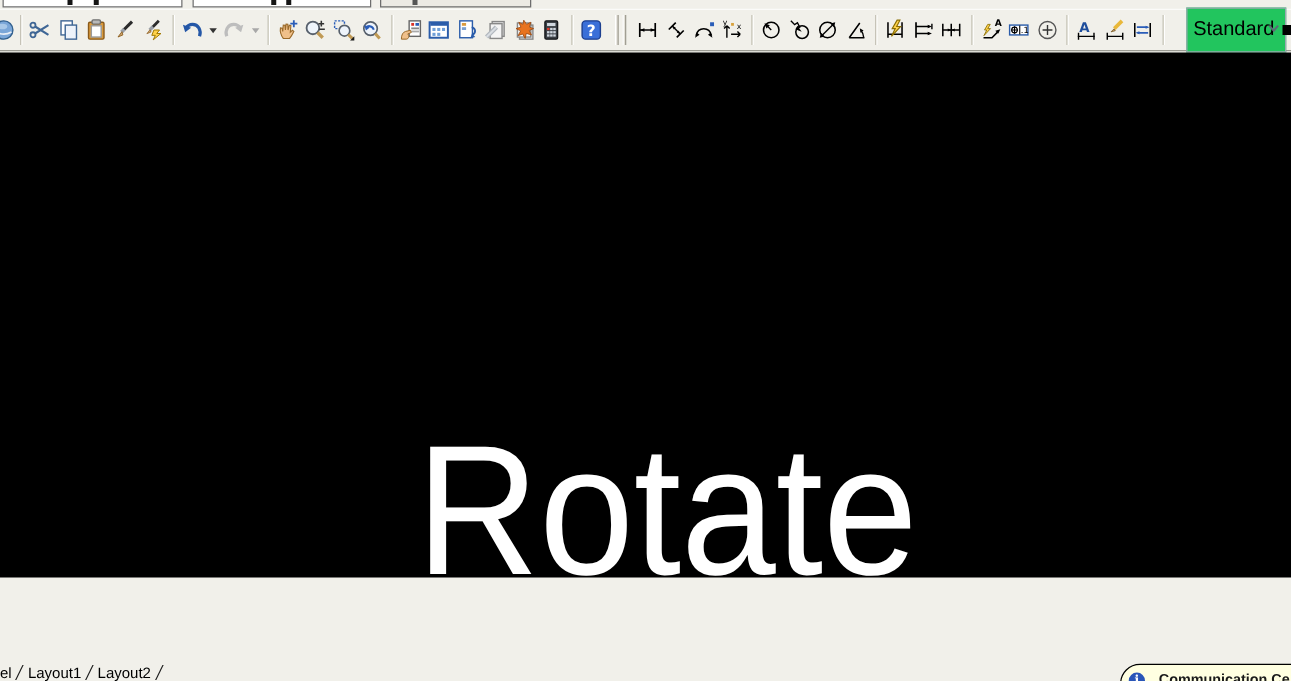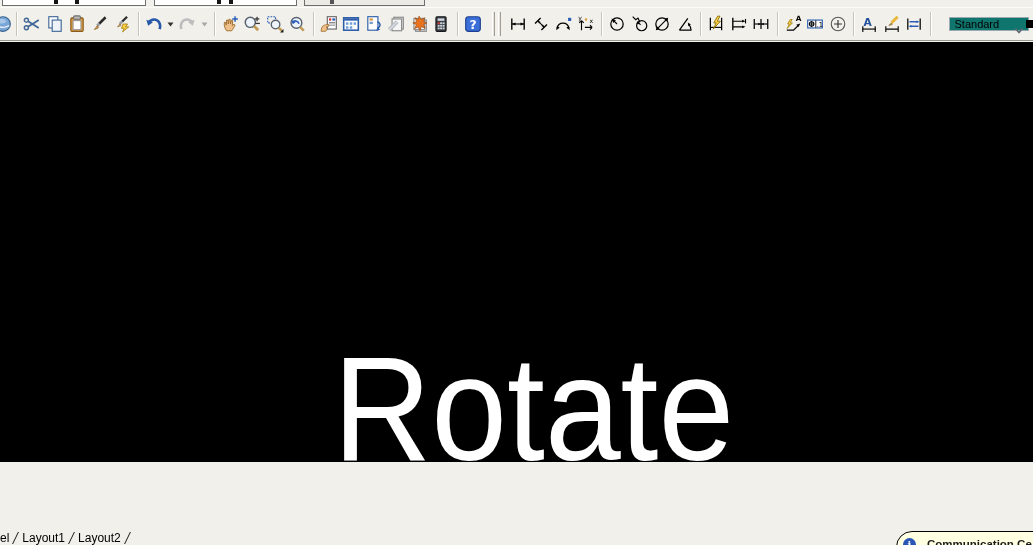--- a/index.html
+++ b/index.html
@@ -9,21 +9,21 @@
 .clipbox{position:absolute;background:#fff;border:1px solid #6e6e6e;height:17px;top:-11px}
 .cmark{position:absolute;bottom:1px;width:4px;height:5px;background:#151515}
 .toolbar{position:absolute;left:0;top:7px;width:1033px;height:34px;background:#f1f0ea;border-top:1px solid #fbfbf9;border-bottom:1px solid #9a9a92;display:flex;align-items:center}
 .tbtn{flex:none;width:22.5px;height:28px;display:flex;align-items:center;justify-content:center;background:transparent;border:0;padding:0}
 .tbtn svg{display:block}
 .clippedbtn{width:12px;overflow:hidden;justify-content:flex-end}
 .caretbtn{width:11px}
 .tsep{flex:none;width:1px;height:24px;background:#c6c3b7;box-shadow:1px 0 0 #fff;margin:0 4px}
 .gripwrap{flex:none;display:flex;margin:0 3px 0 8px}
 .grip{width:3px;height:24px;background:#e3e1d9;border-left:1px solid #fff;border-right:1px solid #a19e93;margin-right:3px}
-.combo{flex:none;width:80px;height:14px;background:#0f766e;border:1px solid #9aa8b1;display:flex;align-items:center;padding-left:5px;font-size:11px;color:#000;position:relative;margin-left:14px}
+.combo{flex:none;width:80px;height:36px;background:#22c55e;border:1px solid #9aa8b1;display:flex;align-items:center;padding-left:5px;font-size:16px;color:#000;position:relative;margin-left:14px}
 .chev{position:absolute;right:4px;top:6px}
 .canvas{position:absolute;left:0;top:42px;width:1033px;height:420px;background:#000}
 .rotate{position:absolute;left:333px;top:293px;color:#fff;font-size:148px;line-height:1;transform:scaleX(0.92);transform-origin:0 0;white-space:nowrap}
 .tabbar{position:absolute;left:0;top:530px;width:1033px;height:15px;background:#f1f0ea;display:flex;align-items:center;font-size:12px;color:#000}
 .slash{width:1px;height:12px;background:#1a1a1a;transform:skewX(-26deg);margin:0 6px;flex:none}
 .balloon{position:absolute;left:896px;top:531px;width:220px;height:50px;background:#ffffe1;border:1.5px solid #000;border-radius:16px 0 0 0}
 .binfo{position:absolute;left:6px;top:6px;width:13px;height:13px;border-radius:50%;background:#2a56b8;color:#fff;font-size:10px;font-weight:bold;text-align:center;line-height:13px;font-family:"DejaVu Serif",serif}
 .btext{position:absolute;left:30px;top:6px;font-size:11.5px;font-weight:bold;color:#1a1a1a}
 .edgeMark{position:absolute;left:1026px;top:20px;width:7px;height:8px;background:#000}
 </style>

